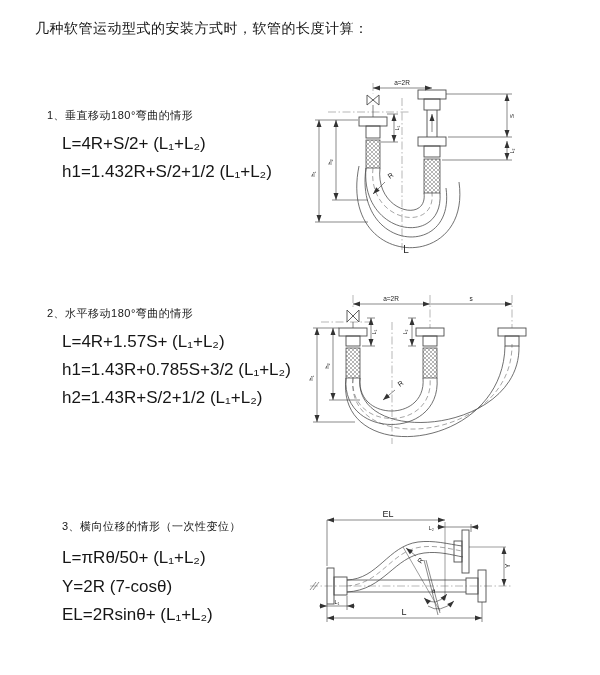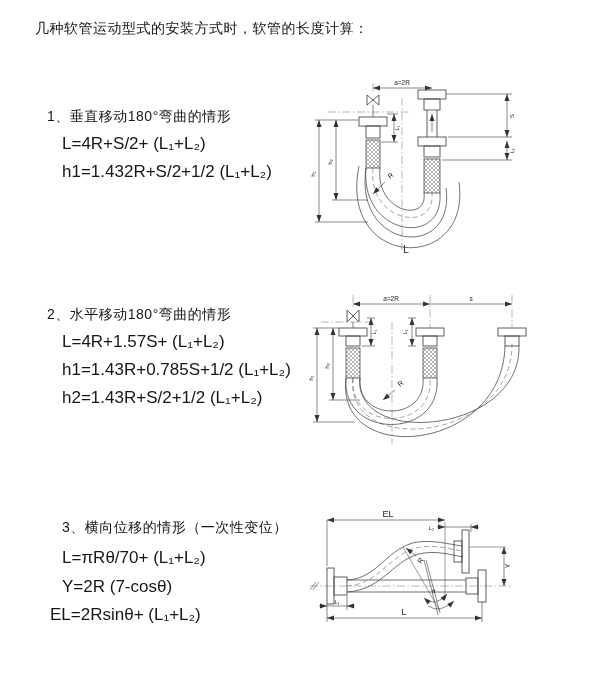--- a/index.html
+++ b/index.html
@@ -2,47 +2,47 @@
 <html><head>
 <meta charset="utf-8">
 <style>
   html,body{margin:0;padding:0;background:#fff;}
   .page{
     position:relative;width:584px;height:675px;background:#ffffff;
     font-family:"Liberation Sans","DejaVu Sans",sans-serif;color:#161616;
     overflow:hidden;
   }
   .title{position:absolute;left:35px;top:20px;font-size:14px;letter-spacing:.5px;white-space:nowrap;}
-  .heading{position:absolute;font-size:14px;letter-spacing:.5px;white-space:nowrap;}
+  .heading{position:absolute;font-size:11px;letter-spacing:.5px;white-space:nowrap;}
   .formula{position:absolute;font-size:17px;white-space:nowrap;}
   svg{position:absolute;}
   svg text{font-family:"Liberation Sans","DejaVu Sans",sans-serif;fill:#1d1d1d;}
   .t6{font-size:6px;} .t55{font-size:5.5px;} .t65{font-size:6.5px;}
   .t7{font-size:7px;} .t9{font-size:9px;} .t10{font-size:10px;}
 </style>
 </head>
 <body>
 
 <div class="page">
 
   <div class="title">几种软管运动型式的安装方式时，软管的长度计算：</div>
 
   <div class="heading" style="left:47px;top:108px">1、垂直移动180°弯曲的情形</div>
   <div class="formula" style="left:62px;top:134px">L=4R+S/2+ (L₁+L₂)</div>
   <div class="formula" style="left:62px;top:162px">h1=1.432R+S/2+1/2 (L₁+L₂)</div>
 
   <div class="heading" style="left:47px;top:306px">2、水平移动180°弯曲的情形</div>
   <div class="formula" style="left:62px;top:332px">L=4R+1.57S+ (L₁+L₂)</div>
-  <div class="formula" style="left:62px;top:360px">h1=1.43R+0.785S+1/2 (L₁+L₂)</div>
+  <div class="formula" style="left:62px;top:360px">h1=1.43R+0.785S+3/2 (L₁+L₂)</div>
   <div class="formula" style="left:62px;top:388px">h2=1.43R+S/2+1/2 (L₁+L₂)</div>
 
   <div class="heading" style="left:62px;top:519px">3、横向位移的情形（一次性变位）</div>
-  <div class="formula" style="left:62px;top:548px">L=πRθ/70+ (L₁+L₂)</div>
+  <div class="formula" style="left:62px;top:548px">L=πRθ/50+ (L₁+L₂)</div>
   <div class="formula" style="left:62px;top:577px">Y=2R (7-cosθ)</div>
-  <div class="formula" style="left:50px;top:605px">EL=2Rsinθ+ (L₁+L₂)</div>
+  <div class="formula" style="left:62px;top:605px">EL=2Rsinθ+ (L₁+L₂)</div>
 
   <svg style="left:310px;top:70px" width="230" height="195" viewBox="0 0 230 195">
     <defs>
       <marker id="ar1" viewBox="0 0 8 6" refX="7.5" refY="3" markerWidth="8" markerHeight="6" markerUnits="userSpaceOnUse" orient="auto-start-reverse">
         <path d="M0.5,0.5 L7.5,3 L0.5,5.5 Z" fill="#333"></path>
       </marker>
       <pattern id="xh1" width="4" height="4" patternUnits="userSpaceOnUse">
         <path d="M0,0 L4,4 M4,0 L0,4" stroke="#6a6a6a" stroke-width="0.5"></path>
       </pattern>
     </defs>

